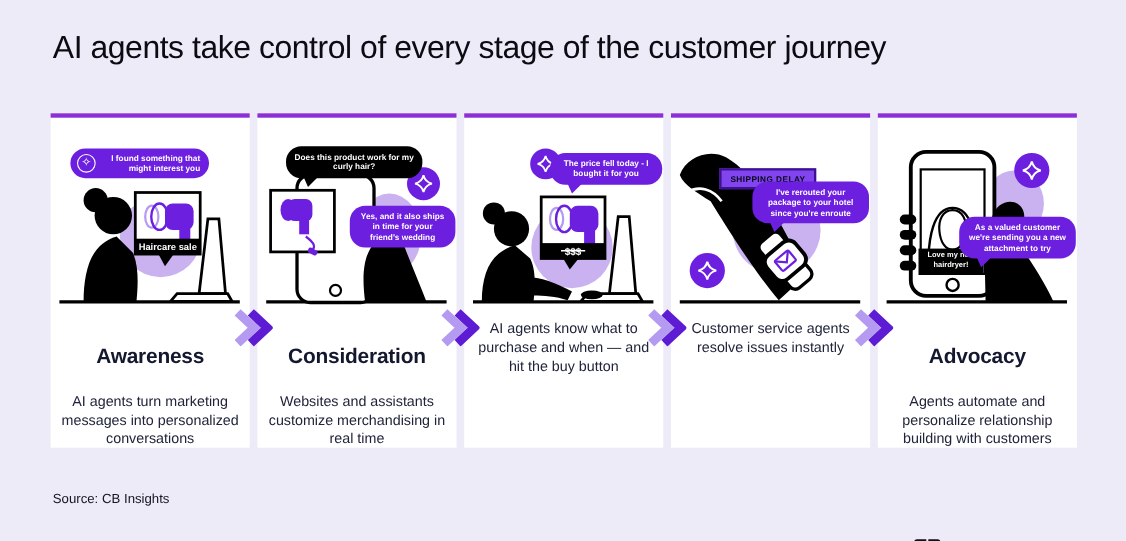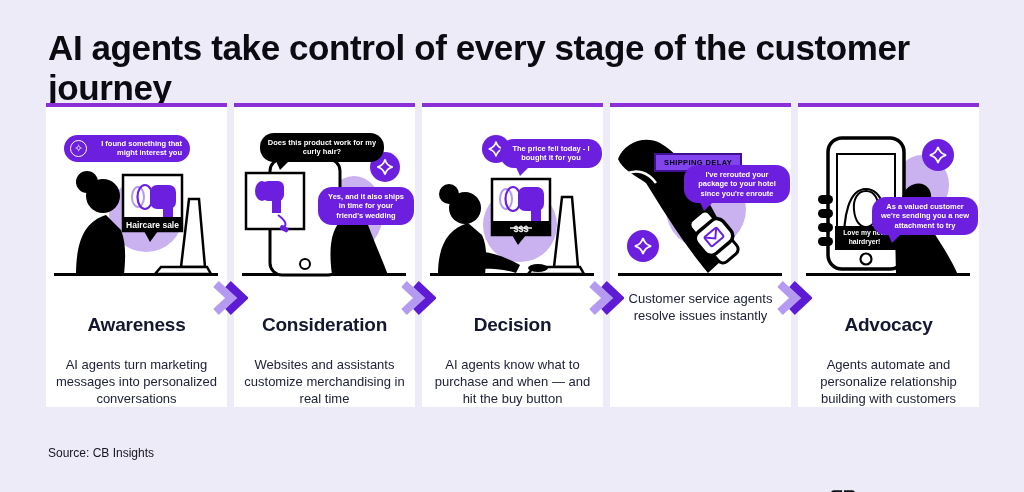--- a/index.html
+++ b/index.html
@@ -5,21 +5,21 @@
   * { margin:0; padding:0; box-sizing:border-box; }
   html,body { width:1024px; height:492px; }
   body {
     position:relative;
     background:#edebf8;
     font-family:"Liberation Sans", sans-serif;
     overflow:hidden;
   }
   .page-title {
     position:absolute; left:48px; top:28px;
-    font-size:35px; font-weight:bold; letter-spacing:-0.4px;
+    font-size:29px; font-weight:normal; letter-spacing:-0.4px;
     color:#0b0b11;
   }
   .stage-row {
     position:absolute; left:46px; top:103px; width:933px; height:304px;
     display:flex; gap:7px;
   }
   .card {
     width:181px; height:304px; background:#ffffff;
     border-top:4px solid #8b2fd6;
   }
@@ -175,23 +175,20 @@
         <rect x="109" y="75" width="10" height="17" fill="#6d1fe0"></rect>
         <rect x="70" y="88" width="58" height="14" fill="#000"></rect>
         <text x="99" y="98.5" text-anchor="middle" font-size="9" font-weight="bold" fill="#fff">$$$</text>
         <line x1="88" y1="95" x2="110" y2="95" stroke="#fff" stroke-width="1.4"></line>
         <path d="M90 102 L104 102 L96 112 Z" fill="#000"></path>
         <circle cx="74" cy="16" r="14" fill="#6d1fe0"></circle>
         <use href="#spark" transform="translate(74 16) scale(0.8)" fill="none" stroke="#fff" stroke-width="2"></use>
       </svg>
       <div class="bubble tail-bl" style="top:6px; right:0; width:102px;">The price fell today - I bought it for you</div>
     </div>
-    <div class="card-title">
-      <span>Decision</span>
-    </div>
     <div class="card-desc">AI agents know what to purchase and when — and hit the buy button</div>
   </div>
 
   <div class="card">
     <div class="illus">
       <svg class="scene" viewBox="0 0 180 152">
         <circle cx="96" cy="76" r="40" fill="#c9b2ef"></circle>
         <line x1="8" y1="141.5" x2="172" y2="141.5" stroke="#000" stroke-width="3"></line>
         <path d="M8 26 C14 10 34 2 50 10 C64 18 76 32 86 48 C98 66 112 94 124 116 L98 140 C76 114 52 76 36 50 C24 42 12 36 8 26 Z" fill="#000"></path>
         <path d="M14 42 C26 35 38 39 46 50" stroke="#fff" stroke-width="2.5" fill="none"></path>

